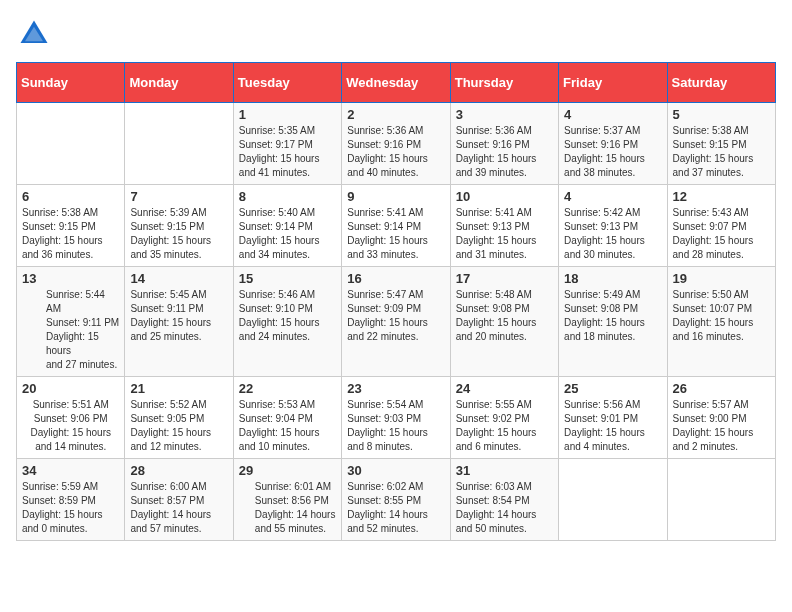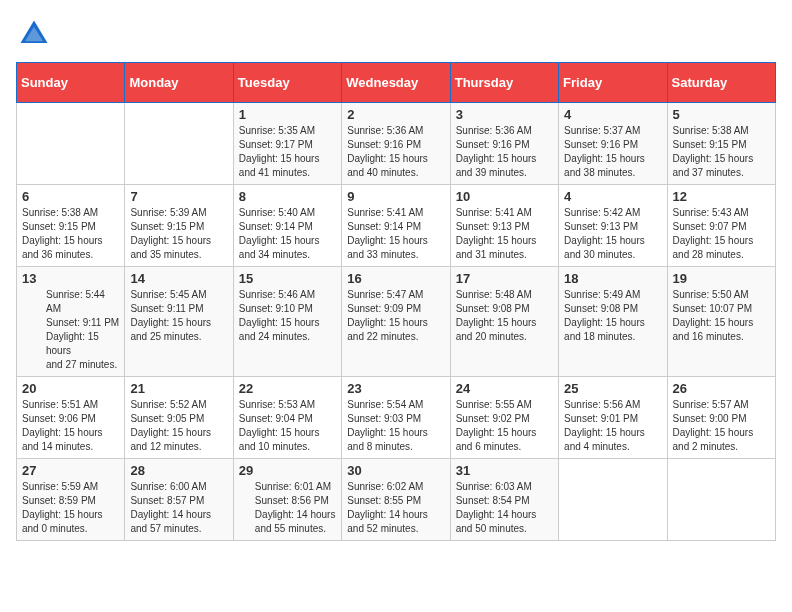--- a/index.html
+++ b/index.html
@@ -268,21 +268,21 @@
           <span class="day-number">19</span>
           <div class="day-info" style="white-space: pre-line;">Sunrise: 5:50 AM
 Sunset: 10:07 PM
 Daylight: 15 hours
 and 16 minutes.</div>
         </td>
       </tr>
       <tr>
         <td>
           <span class="day-number">20</span>
-          <div class="day-info" style="white-space: pre-line;">Sunrise: 5:51 AM
+          <div class="day-info" style="white-space: pre-line; text-align: center;">Sunrise: 5:51 AM
 Sunset: 9:06 PM
 Daylight: 15 hours
 and 14 minutes.</div>
         </td>
         <td>
           <span class="day-number">21</span>
           <div class="day-info" style="white-space: pre-line;">Sunrise: 5:52 AM
 Sunset: 9:05 PM
 Daylight: 15 hours
 and 12 minutes.</div>
@@ -318,21 +318,21 @@
         <td>
           <span class="day-number">26</span>
           <div class="day-info" style="white-space: pre-line;">Sunrise: 5:57 AM
 Sunset: 9:00 PM
 Daylight: 15 hours
 and 2 minutes.</div>
         </td>
       </tr>
       <tr>
         <td>
-          <span class="day-number">27</span>
+          <span class="day-number">34</span>
           <div class="day-info" style="white-space: pre-line;">Sunrise: 5:59 AM
 Sunset: 8:59 PM
 Daylight: 15 hours
 and 0 minutes.</div>
         </td>
         <td>
           <span class="day-number">28</span>
           <div class="day-info" style="white-space: pre-line;">Sunrise: 6:00 AM
 Sunset: 8:57 PM
 Daylight: 14 hours

